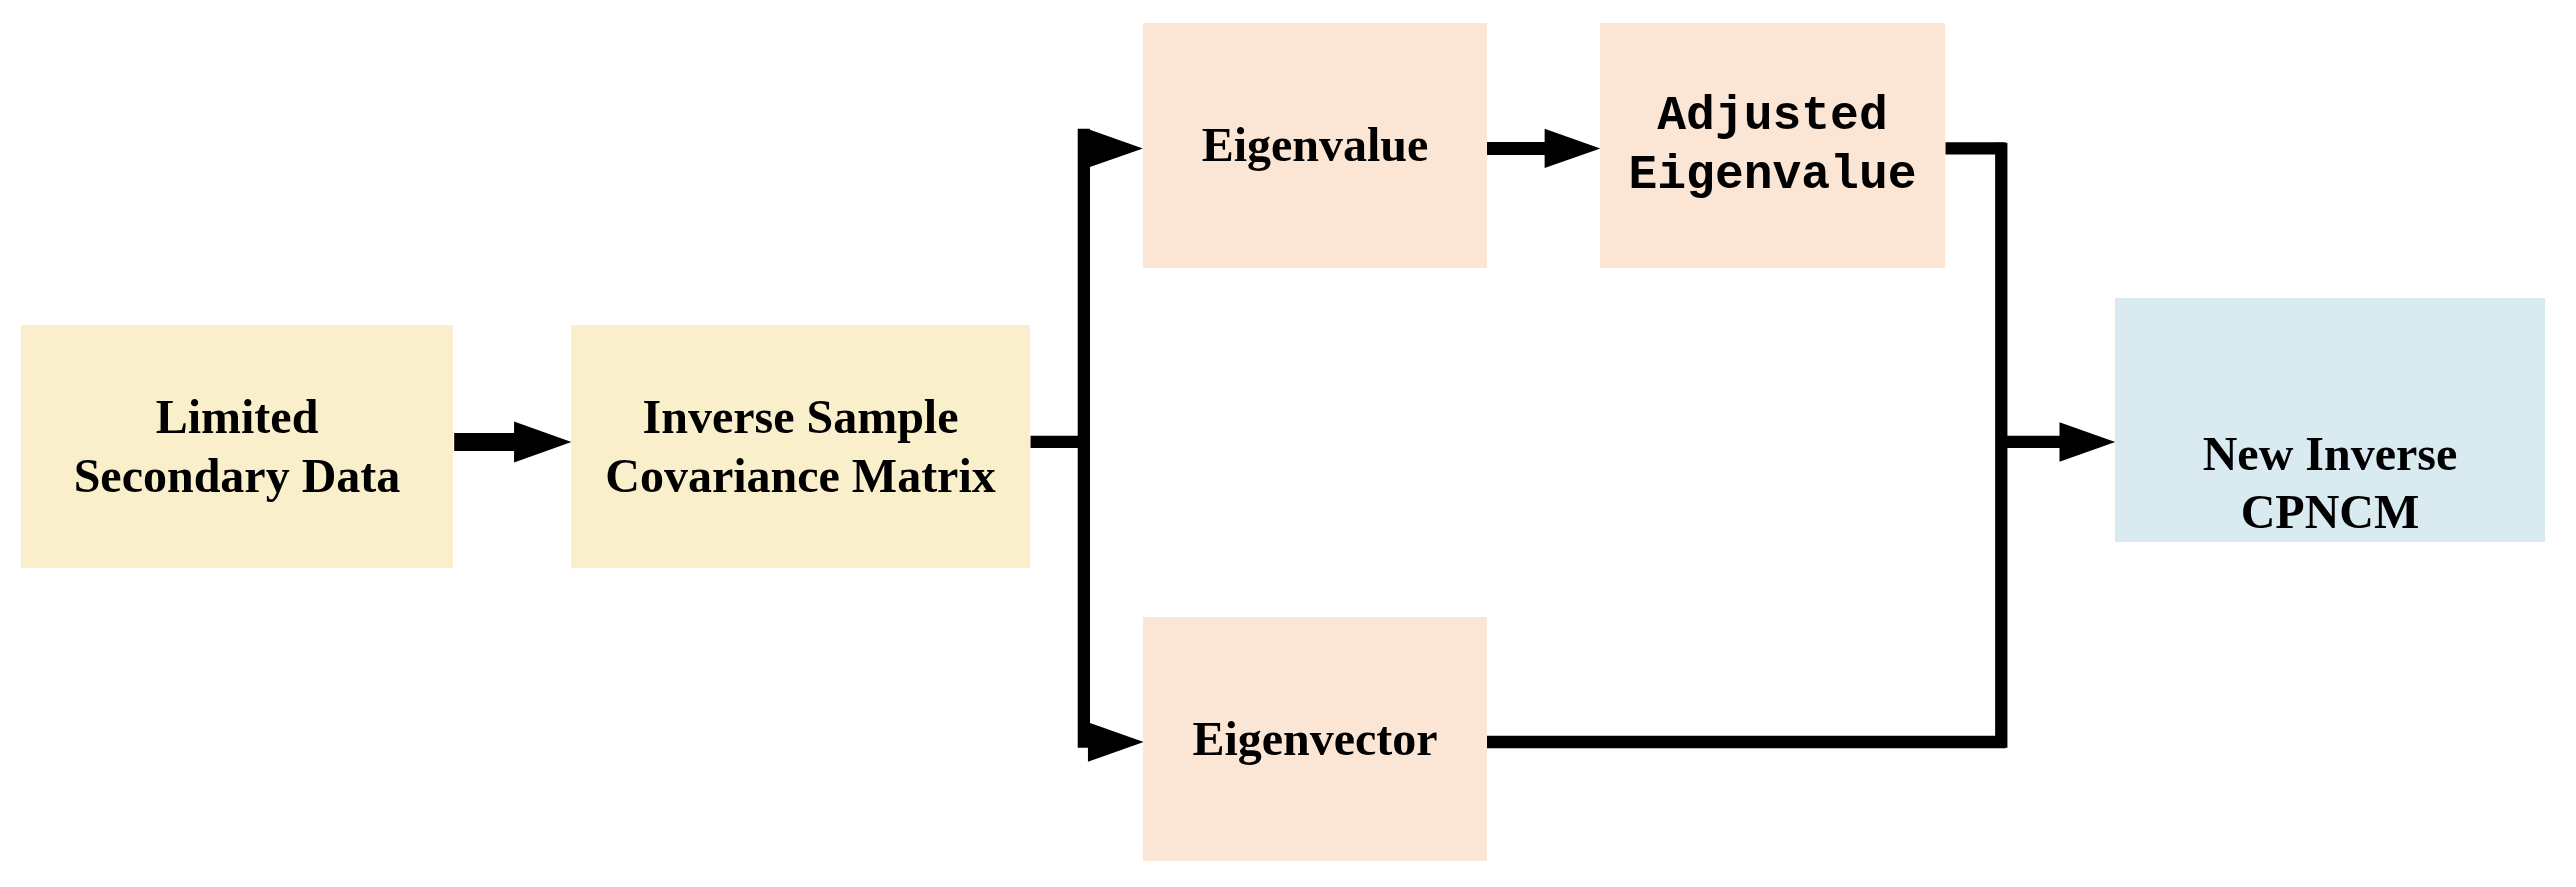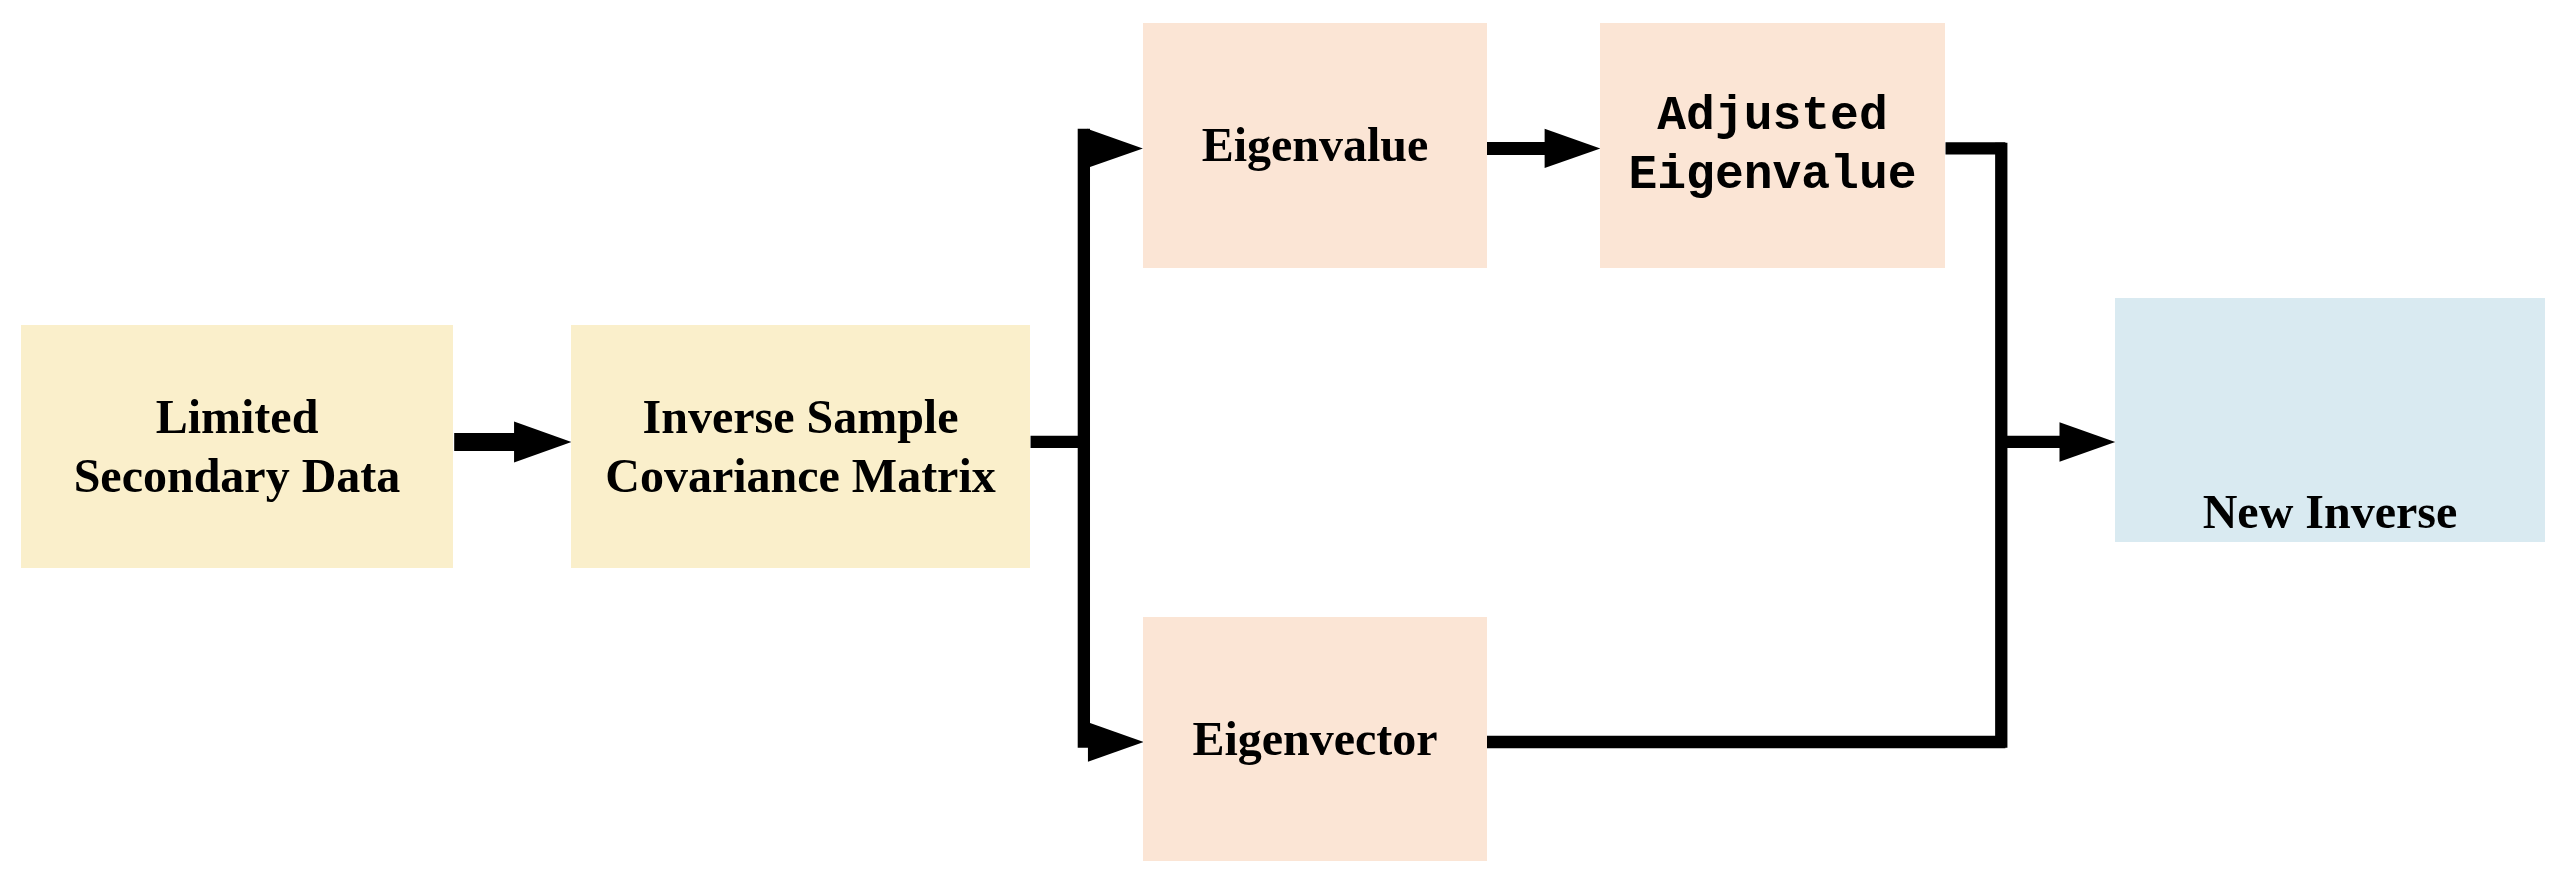--- a/index.html
+++ b/index.html
@@ -98,16 +98,17 @@
     <span>Adjusted</span>
     <span>Eigenvalue</span>
   </div>
 
   <div class="node fill-peach" style="left:1143px; top:617px; width:344px; height:244px;">
     <span>Eigenvector</span>
   </div>
 
   <div class="node fill-blue" style="left:2115px; top:298px; width:430px; height:244px;justify-content:flex-end;">
     <span>New Inverse</span>
+    <span>CPNCM</span>
   </div>
 
 </div>
 
 
 </body></html>

